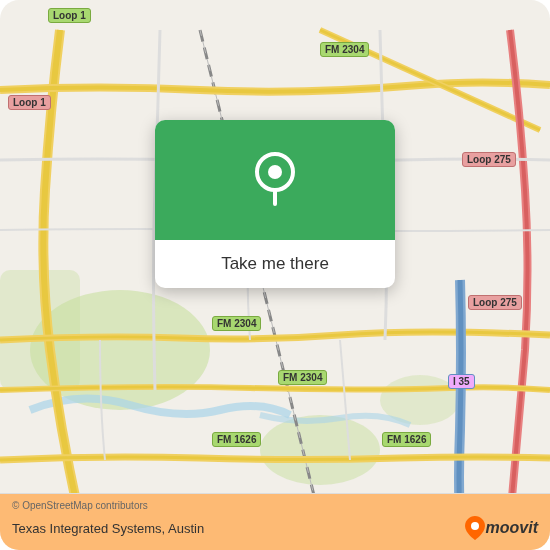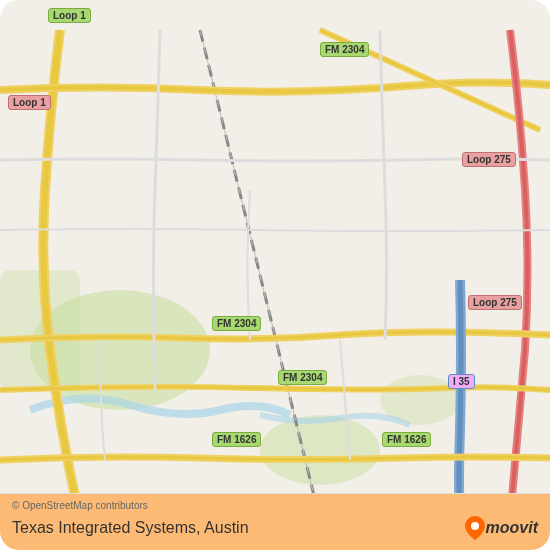--- a/index.html
+++ b/index.html
@@ -97,21 +97,21 @@
       margin-bottom: 3px;
     }
 
     #bottom-info {
       display: flex;
       align-items: center;
       justify-content: space-between;
     }
 
     #location-name {
-      font-size: 16px;
+      font-size: 13px;
       color: #333;
       font-weight: 400;
     }
 
     
     #moovit-logo {
       display: flex;
       align-items: center;
       gap: 0;
     }
@@ -203,20 +203,31 @@
   <div class="road-badge road-badge-red" style="top:95px; left:8px;">Loop 1</div>
   <div class="road-badge" style="top:42px; left:320px;">FM 2304</div>
   <div class="road-badge road-badge-red" style="top:152px; left:462px;">Loop 275</div>
   <div class="road-badge road-badge-red" style="top:295px; left:468px;">Loop 275</div>
   <div class="road-badge" style="top:316px; left:212px;">FM 2304</div>
   <div class="road-badge" style="top:370px; left:278px;">FM 2304</div>
   <div class="road-badge road-badge-blue" style="top:374px; left:448px;">I 35</div>
   <div class="road-badge" style="top:432px; left:212px;">FM 1626</div>
   <div class="road-badge" style="top:432px; left:382px;">FM 1626</div>
 
+  <div id="popup-card">
+    <div id="popup-green-area">
+
+      <svg width="50" height="60" viewBox="0 0 50 60">
+        <circle cx="25" cy="22" r="18" fill="none" stroke="white" stroke-width="4"></circle>
+        <circle cx="25" cy="22" r="7" fill="white"></circle>
+        <line x1="25" y1="40" x2="25" y2="54" stroke="white" stroke-width="4" stroke-linecap="round"></line>
+      </svg>
+    </div>
+    <div id="popup-label">Take me there</div>
+  </div>
 
   <div id="bottom-bar">
     <div id="attribution">© OpenStreetMap contributors</div>
     <div id="bottom-info">
       <span id="location-name">Texas Integrated Systems, Austin</span>
       <div id="moovit-logo">
 
         <svg width="22" height="28" viewBox="0 0 22 28">
           <path d="M11 2 C5.5 2 1 6.5 1 12 C1 19 11 26 11 26 C11 26 21 19 21 12 C21 6.5 16.5 2 11 2Z" fill="#ff6600"></path>
           <circle cx="11" cy="12" r="4" fill="white"></circle>

